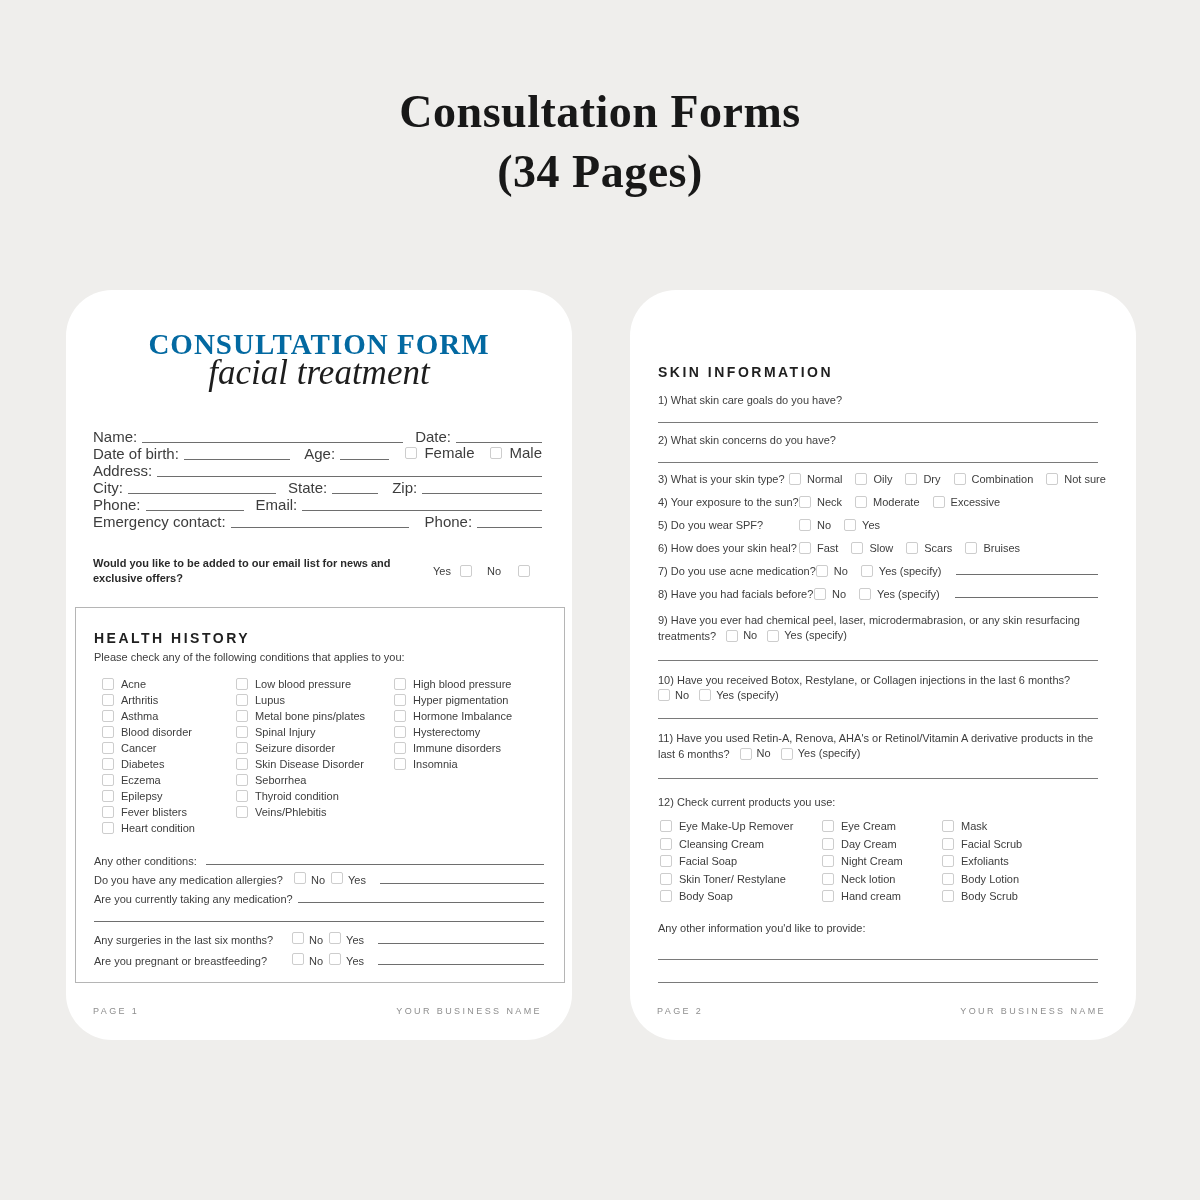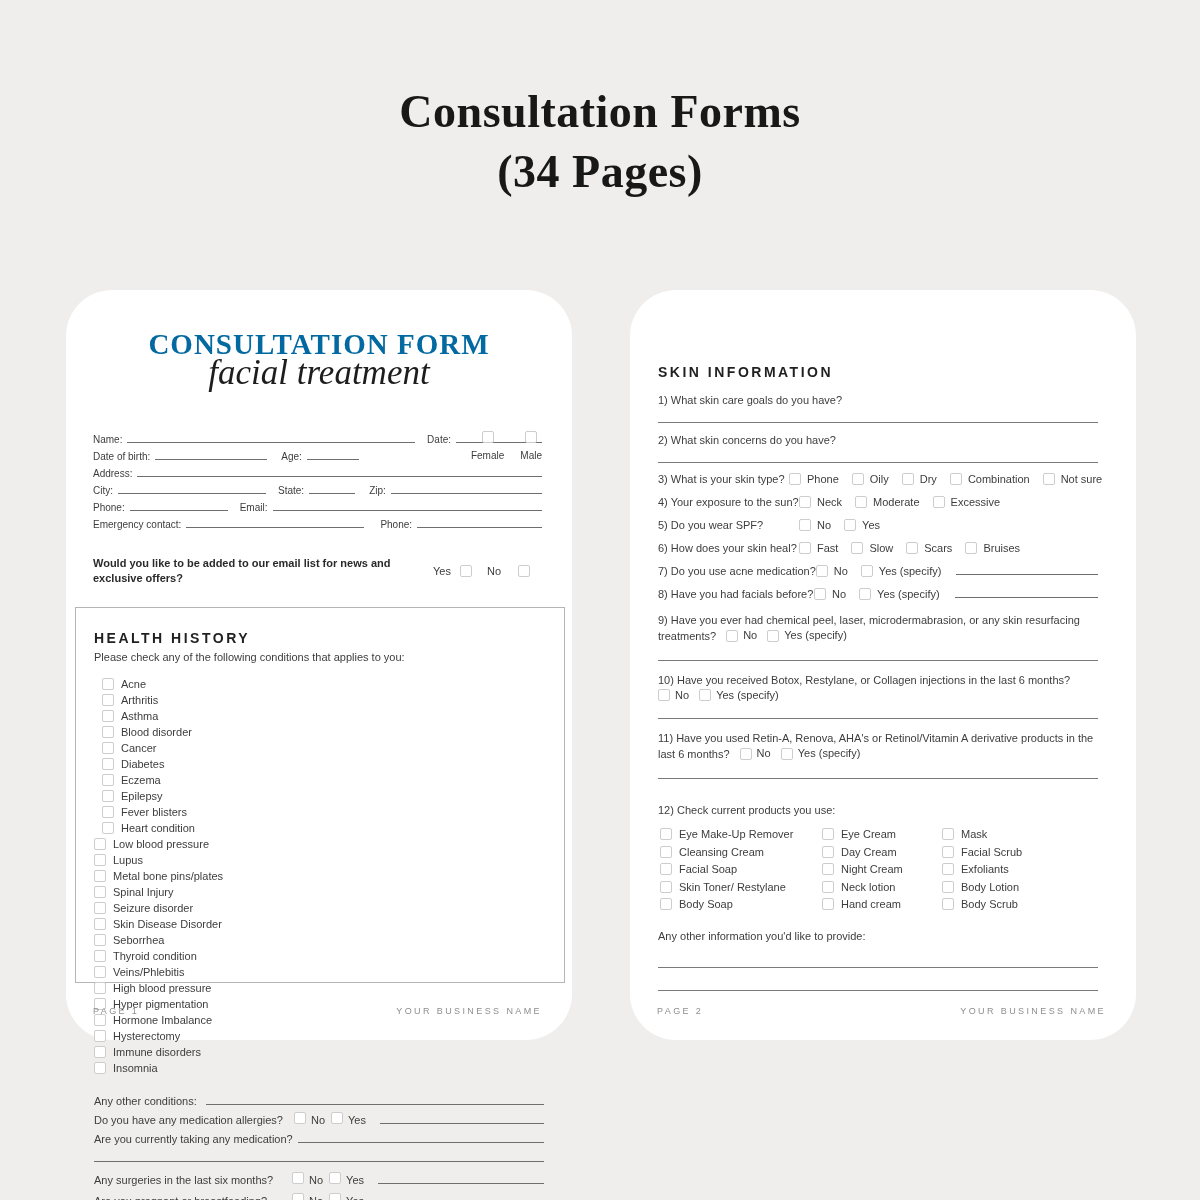--- a/index.html
+++ b/index.html
@@ -35,42 +35,42 @@
     font-family:"Liberation Serif", serif;
     font-size:29px; font-weight:600; letter-spacing:1px; color:#0369a1;
     line-height:1;
   }
   .p1-script {
     font-family:"Liberation Serif", serif;
     font-style:italic; font-weight:500;
     font-size:35px; color:#1d1d1d; line-height:1;
     margin-top:-4px;
   }
-  .p1-fields { margin:38px 30px 0 27px; font-size:10px; }
+  .p1-fields { margin:38px 30px 0 27px; font-size:15px; }
   .frow { display:flex; align-items:flex-end; height:17px; }
   .flabel { white-space:nowrap; padding-right:5px; color:#3d3d3d; }
   .fline { border-bottom:1px solid #6e6e6e; margin-bottom:2px; height:10px; }
   .cb {
     width:12px; height:12px; flex:0 0 12px;
     border:1px solid #cdcdcd; background:#fff; border-radius:2px;
     display:inline-block;
   }
-  .gopt { display:flex; align-items:center; gap:7px; margin-left:16px; margin-bottom:1px;flex-direction:column; }
+  .gopt { display:flex; align-items:center; gap:7px; margin-left:16px; margin-bottom:1px; }
   .email-sec { display:flex; margin:26px 30px 0 27px; }
   .email-q { width:305px; font-weight:bold; font-size:11px; line-height:1.4; color:#2a2a2a; }
   .yesno { display:flex; align-items:center; margin-left:auto; margin-right:12px; gap:9px; font-size:11px; }
   .hbox {
     margin:20px 7px 0 9px; height:376px;
     border:1px solid #b5b5b5;
     padding:22px 20px 0 18px;
     font-size:11px;
   }
   .sec-head { font-size:14px; font-weight:bold; letter-spacing:2.5px; color:#1f1f1f; }
   .sec-sub { margin-top:5px; color:#3d3d3d; }
-  .cgrid { display:flex; margin-top:13px;flex-direction:column; }
+  .cgrid { display:flex; margin-top:13px; }
   .ccol { display:flex; flex-direction:column; }
   .ccol .check-item { display:flex; align-items:center; gap:7px; height:16px; }
   .qrow { display:flex; align-items:flex-end; height:19px; font-size:11px; }
   .qrow .cb { margin:0 0 2px 6px; }
   .optlbl { padding-left:5px; margin-bottom:0; white-space:nowrap; }
   .pfoot {
     position:absolute; left:27px; right:30px; bottom:24px;
     display:flex; justify-content:space-between;
     font-size:9px; letter-spacing:2.4px; color:#8e8e8e;
   }
@@ -327,21 +327,21 @@
     <div class="ansline"></div>
 
     <div class="q" style="margin-top:10px">2) What skin concerns do you have?</div>
     <div class="ansline"></div>
 
     <div class="optrow">
       <span class="q-label w130">3) What is your skin type?</span>
       <span class="opts">
           <span class="check-item">
             <span class="cb"></span>
-            <span class="cb-label">Phone</span>
+            <span class="cb-label">Normal</span>
           </span>
           <span class="check-item">
             <span class="cb"></span>
             <span class="cb-label">Oily</span>
           </span>
           <span class="check-item">
             <span class="cb"></span>
             <span class="cb-label">Dry</span>
           </span>
           <span class="check-item">
@@ -466,21 +466,21 @@
           <span class="cb"></span>
           <span>No</span>
         </span>
       <span class="iopt">
           <span class="cb"></span>
           <span>Yes (specify)</span>
         </span>
     </div>
     <div class="ansline mt16"></div>
 
-    <div class="q" style="margin-top:24px">12) Check current products you use:</div>
+    <div class="q" style="margin-top:16px">12) Check current products you use:</div>
     <div class="p2grid">
       <div class="ccol" style="width:162px; margin-left:2px">
           <span class="check-item">
             <span class="cb"></span>
             <span class="cb-label">Eye Make-Up Remover</span>
           </span>
           <span class="check-item">
             <span class="cb"></span>
             <span class="cb-label">Cleansing Cream</span>
           </span>

